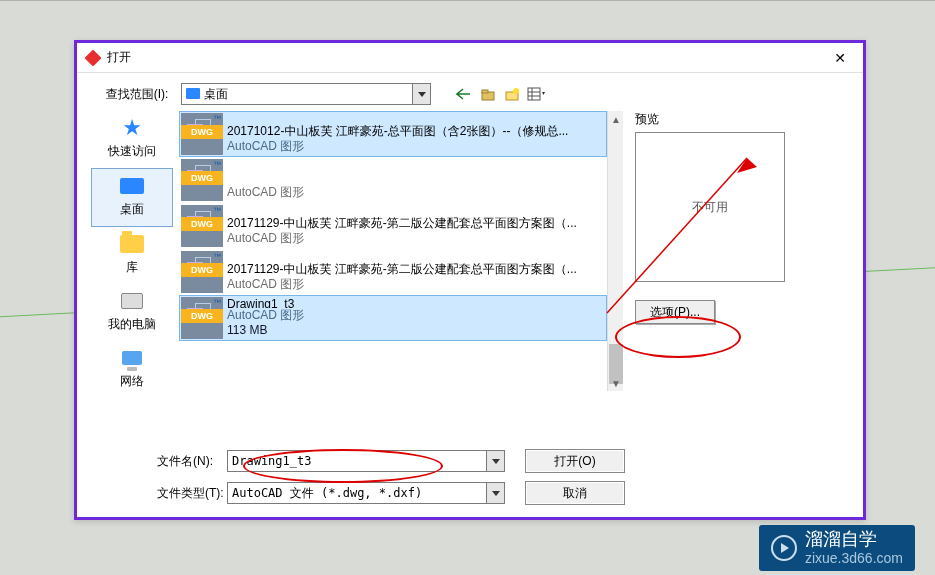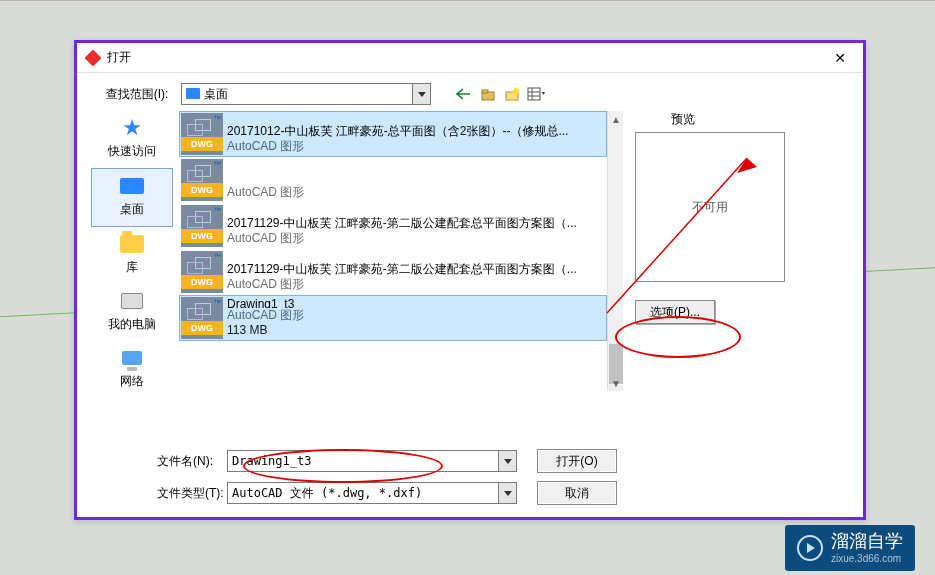--- a/index.html
+++ b/index.html
@@ -86,49 +86,49 @@
     .scrollbar {
       position:absolute; right:0; top:0; width: 16px; height: 280px;
       background:#f0f0f0; border-left:1px solid #ddd;
     }
     .scroll-thumb { position:absolute; top: 233px; left:1px; width:14px; height:40px; background:#c1c1c1;}
     .scroll-up{position:absolute;top:0;left:0;width:16px;height:16px;display:flex;align-items:center;justify-content:center;font-size:10px;color:#666;}
     .scroll-dn{position:absolute;bottom:0;left:0;width:16px;height:16px;display:flex;align-items:center;justify-content:center;font-size:10px;color:#666;}
     .file-item { display:flex; padding: 2px 2px 2px 2px; margin-right:16px; height:46px;}
     .file-item.selected { background:#cde8ff; border:1px solid #7ab5ec; padding:1px;}
     .file-thumb { width: 42px; height: 42px; background:#7a8ba0; display:flex; flex-direction:column; position:relative; margin-right:4px; flex-shrink:0;}
-    .file-thumb .dwg-band { position:absolute; bottom:4px; left:0; right:0; height:14px; background:#f8b41e; color:#fff; font-size:9px; font-weight:bold; text-align:center; line-height:14px;}
+    .file-thumb .dwg-band { position:absolute; bottom:16px; left:0; right:0; height:14px; background:#f8b41e; color:#fff; font-size:9px; font-weight:bold; text-align:center; line-height:14px;}
     .file-thumb .tm { position:absolute; top:1px; right:2px; font-size:8px; color:#0e5aa8;}
     .file-thumb .shapes { position:absolute; top:6px; left:6px; width: 20px; height: 14px;}
     .file-thumb .shapes::before { content:''; position:absolute; width:14px; height:10px; border:1px solid #b8cde8; top:0; left:8px;}
     .file-thumb .shapes::after { content:''; position:absolute; width:14px; height:10px; border:1px solid #c3aee8; top:5px; left:0px;}
     .file-info { display:flex; flex-direction:column; justify-content:flex-end; overflow:hidden; line-height: 1.3;}
     .file-title { white-space:nowrap; overflow:hidden; text-overflow:ellipsis;}
     .file-type { color:#6e6e6e;}
     .file-meta { color:#6e6e6e;}
     .file-item.selected .file-type { color:#4a6a88;}
     .file-item.selected .file-meta { color:#0f172a;}
     
     .bottom-fields { margin-left: 72px; width: 468px; }
     .field-row { display:flex; align-items:center; margin-top:8px;}
     .field-label { width: 70px;}
     .combo { flex:1; max-width: 290px; height:22px; border:1px solid #7a7a7a; display:flex; font-family: "SimSun", monospace; background: #fff;}
     .combo input { border:none; outline:none; flex:1; padding:0 4px; font-family: inherit; font-size:12px; background: transparent;}
     .combo-text { flex:1; padding: 0 4px; line-height: 20px;}
     .combo-arrow { width:18px; background:#e5e5e5; border-left:1px solid #7a7a7a; display:flex; align-items:center; justify-content:center;}
     .arrow-down { width:0; height:0; border-left:4px solid transparent; border-right:4px solid transparent; border-top:5px solid #333;}
     .big-btn {
-      margin-left: 20px; width: 80px; height:24px;
+      margin-left: 20px; width: 100px; height:24px;
       border:1px solid #888; background:#f0f0f0; display:flex;
       align-items:center; justify-content:center; cursor:pointer;
       box-shadow: inset 0 0 0 1px #fff;
     }
     
     .right-pane { margin-left: 12px; flex:1; }
-    .preview-label { margin-bottom: 4px; margin-left: 36px; }
+    .preview-label { margin-bottom: 4px; }
     .preview-box { width: 150px; height: 150px; border:1px solid #888; display:flex; align-items:center; justify-content:center; color:#555; }
     .options-btn { margin-top: 18px; width:80px; height:24px; border:1px solid #888; background:#efefef; box-shadow: 1px 1px 0 #aaa; display:flex; align-items:center; justify-content:center; cursor:pointer;}
     
     .annot-ellipse {
       position: absolute;
       border: 2px solid #d00;
       border-radius: 50%;
       pointer-events: none;
     }
     .annot-arrow {
@@ -141,21 +141,21 @@
       background:#0b4b7e; color:#c9e0ee;
       display:flex; align-items:center; gap:8px;
       padding:6px 12px; height:46px;
       border-radius:3px;
       z-index: 50;
     }
     .wm-play { width:26px; height:26px; border:2px solid #c9e0ee; border-radius:50%; display:flex; align-items:center; justify-content:center;}
     .wm-tri { width:0; height:0; border-top:5px solid transparent; border-bottom:5px solid transparent; border-left:8px solid #c9e0ee; margin-left:2px;}
     .wm-txt { display:flex; flex-direction:column; line-height:1.2;}
     .wm-main { font-size:18px; color:#fff;}
-    .wm-sub { font-size:10px; color:#a9c8dd;}
+    .wm-sub { font-size:14px; color:#a9c8dd;}
   </style>
 </head>
 <body>
 
 <div class="horizon"></div>
 <div class="bg-line"></div>
 
 <div class="dialog">
   <div class="titlebar">
     <div class="app-icon">

